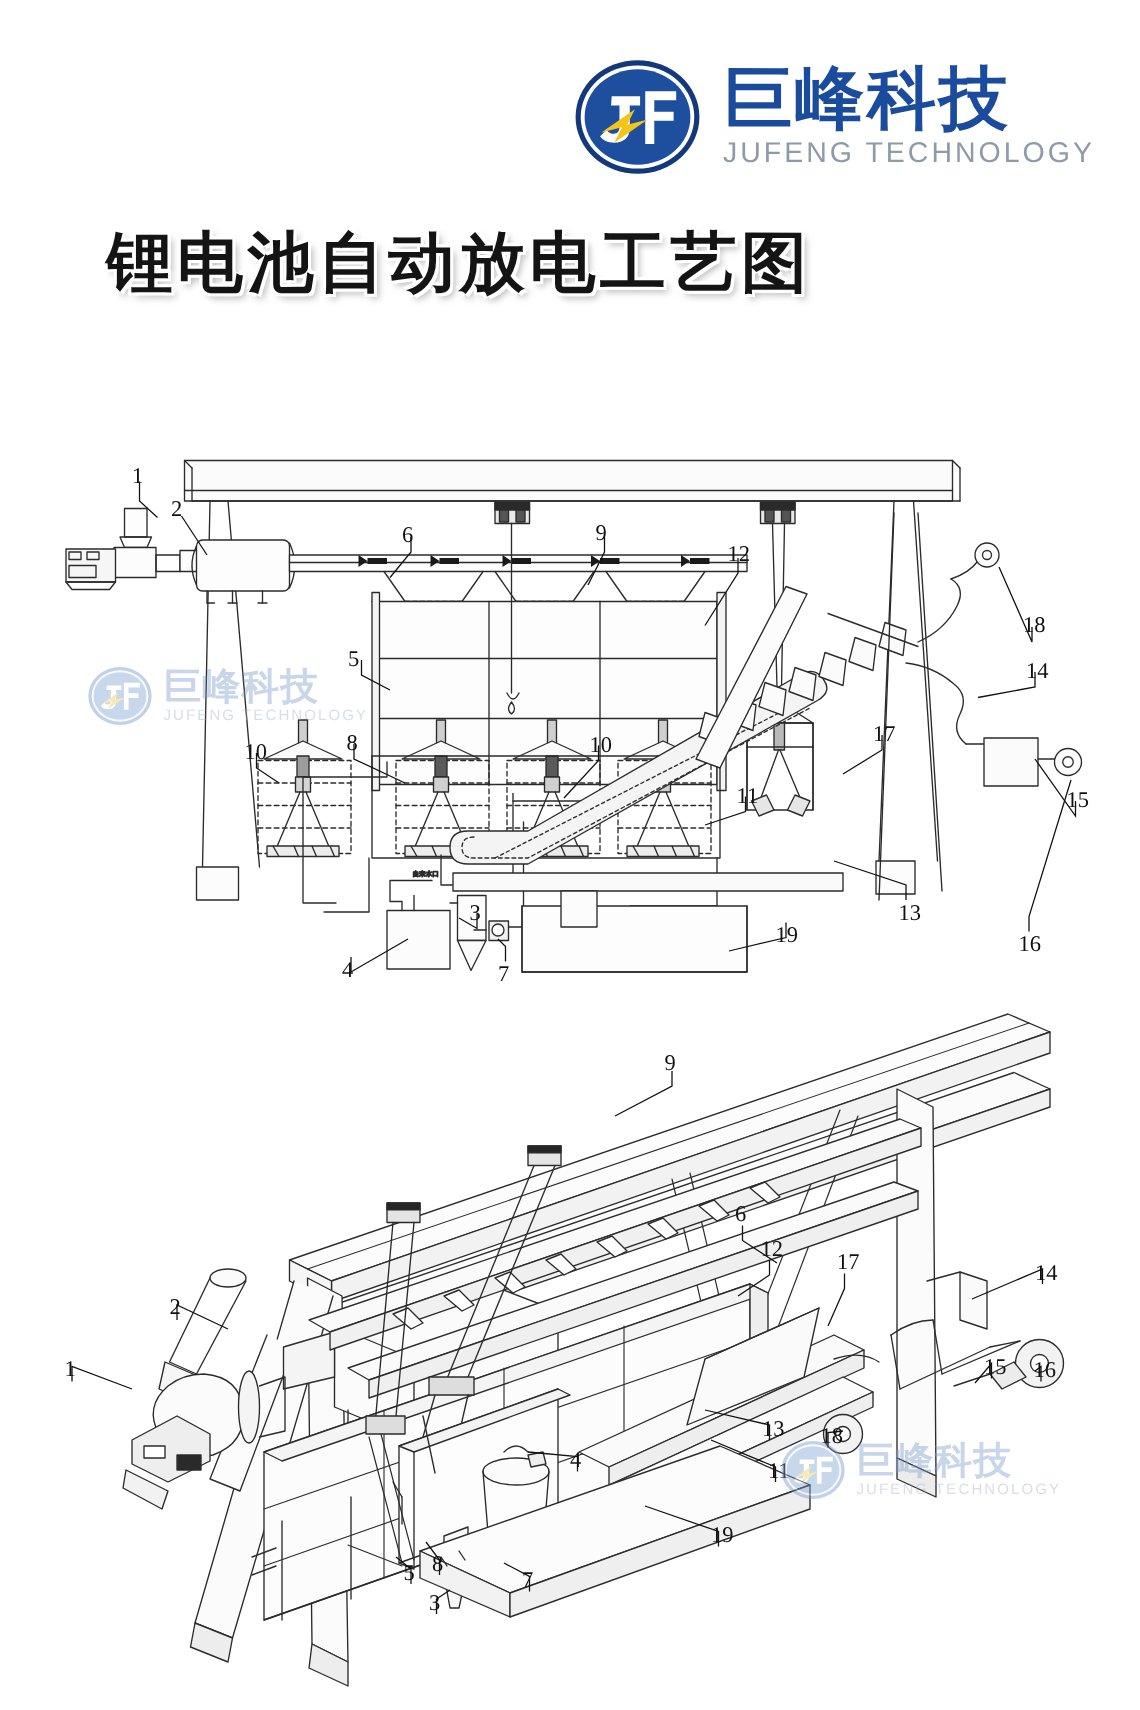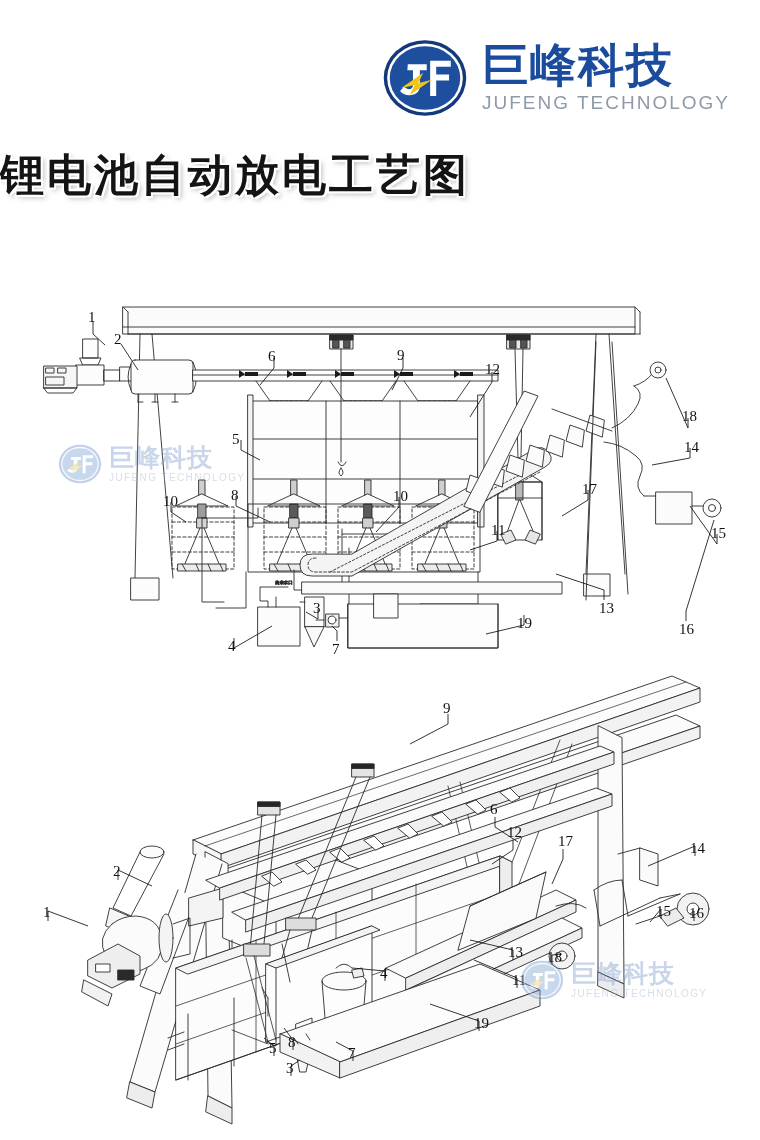--- a/index.html
+++ b/index.html
@@ -19,21 +19,21 @@
     font-family:"DejaVu Sans","Liberation Sans",sans-serif;
     font-size:46px;font-weight:bold;color:#1a4b9c;letter-spacing:2px;
     line-height:1.0;white-space:nowrap;
   }
   .logo-en{
     font-size:19px;color:#8e9aa8;letter-spacing:2.0px;
     font-weight:500;margin-top:4px;white-space:nowrap;
   }
   
   #page-title{
-    position:absolute;left:0;top:146px;width:612px;text-align:left;
+    position:absolute;left:0;top:146px;width:612px;text-align:center;
     font-family:Liberation Serif, serif;
     font-size:44px;font-weight:bold;color:#141414;letter-spacing:3px;
     text-shadow:
        2px 2px 0 #ffffff, -2px 2px 0 #ffffff, 2px -2px 0 #ffffff, -2px -2px 0 #ffffff,
        3px 3px 5px rgba(120,120,120,.55);
   }
   
   #diagram-top{position:absolute;left:0;top:282px;width:760px;height:390px;}
   #diagram-bottom{position:absolute;left:0;top:668px;width:760px;height:462px;}
   #diagram-top svg,#diagram-bottom svg{display:block;width:100%;height:100%;}

